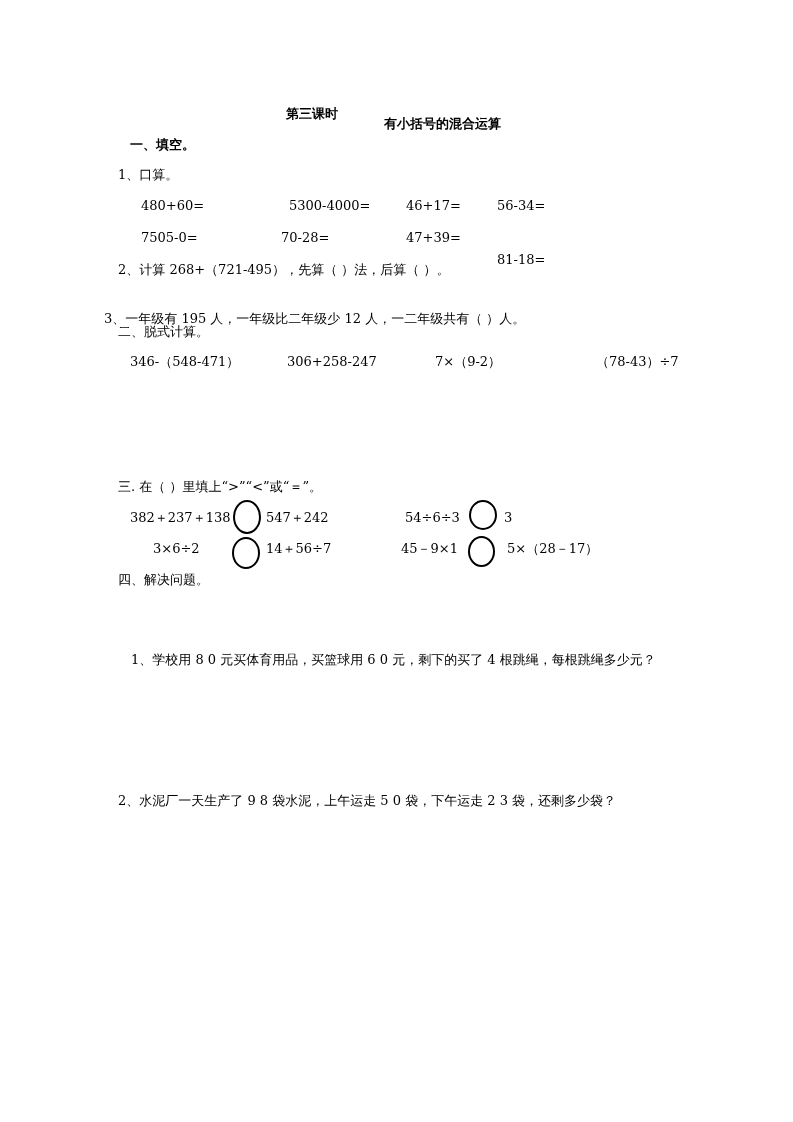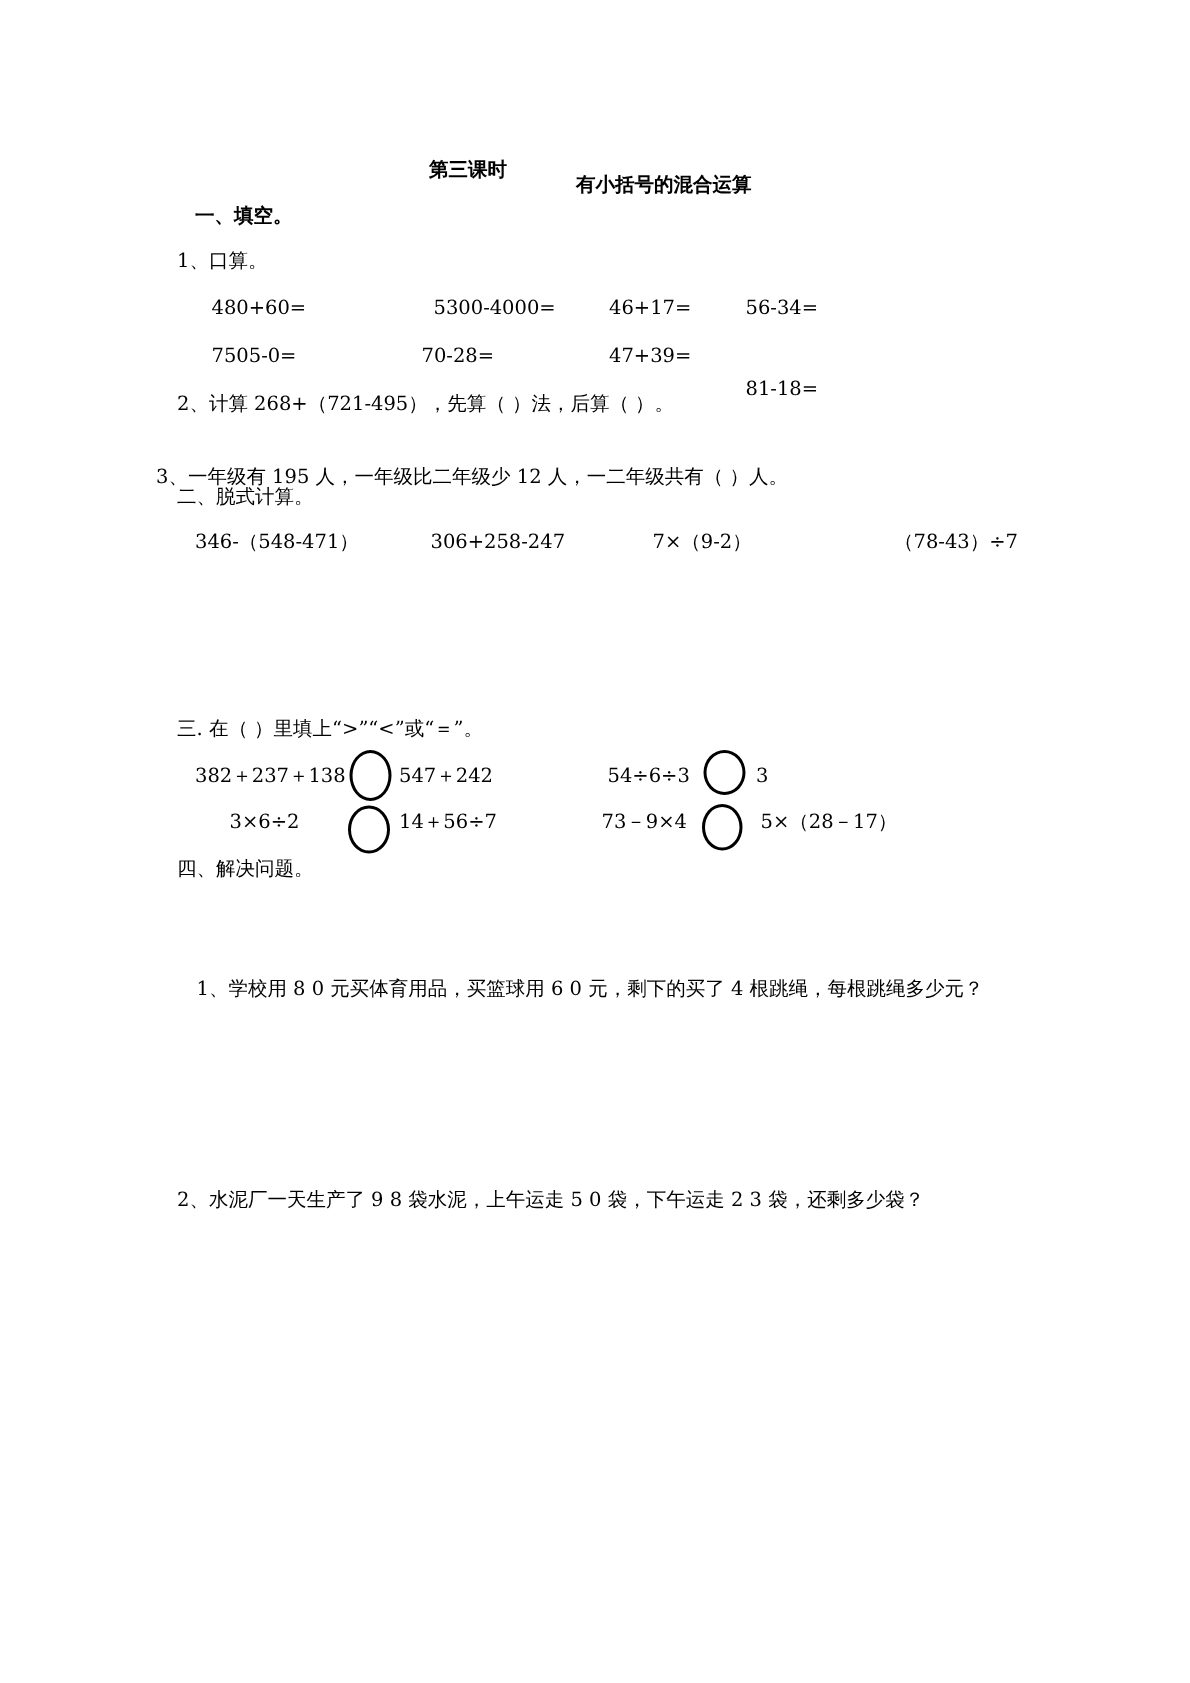--- a/index.html
+++ b/index.html
@@ -46,21 +46,21 @@
   <span class="t" style="left:266px; top:510px;">547＋242</span>
 
   <span class="t" style="left:405px; top:510px;">54÷6÷3</span>
   <div class="circle" style="left:469px; top:500px; width:28px; height:30px;"></div>
   <span class="t" style="left:504px; top:510px;">3</span>
 
   <span class="t" style="left:153px; top:541px;text-align:right;">3×6÷2</span>
   <div class="circle" style="left:232px; top:537px; width:28px; height:32px;"></div>
   <span class="t" style="left:266px; top:541px;">14＋56÷7</span>
 
-  <span class="t" style="left:401px; top:541px;">73－9×4</span>
+  <span class="t" style="left:401px; top:541px;">45－9×1</span>
   <div class="circle" style="left:468px; top:536px; width:27px; height:31px;"></div>
   <span class="t" style="left:496px; top:541px;padding-left:11px;">5×（28－17）</span>
 
   <span class="t" style="left:118px; top:572px;">四、解决问题。</span>
   <span class="t" style="left:131px; top:604px;margin-top:48px;">1、学校用 8 0 元买体育用品，买篮球用 6 0 元，剩下的买了 4 根跳绳，每根跳绳多少元？</span>
   <span class="t" style="left:118px; top:793px;">2、水泥厂一天生产了 9 8 袋水泥，上午运走 5 0 袋，下午运走 2 3 袋，还剩多少袋？</span>
 
 </div>
 
 </body></html>

